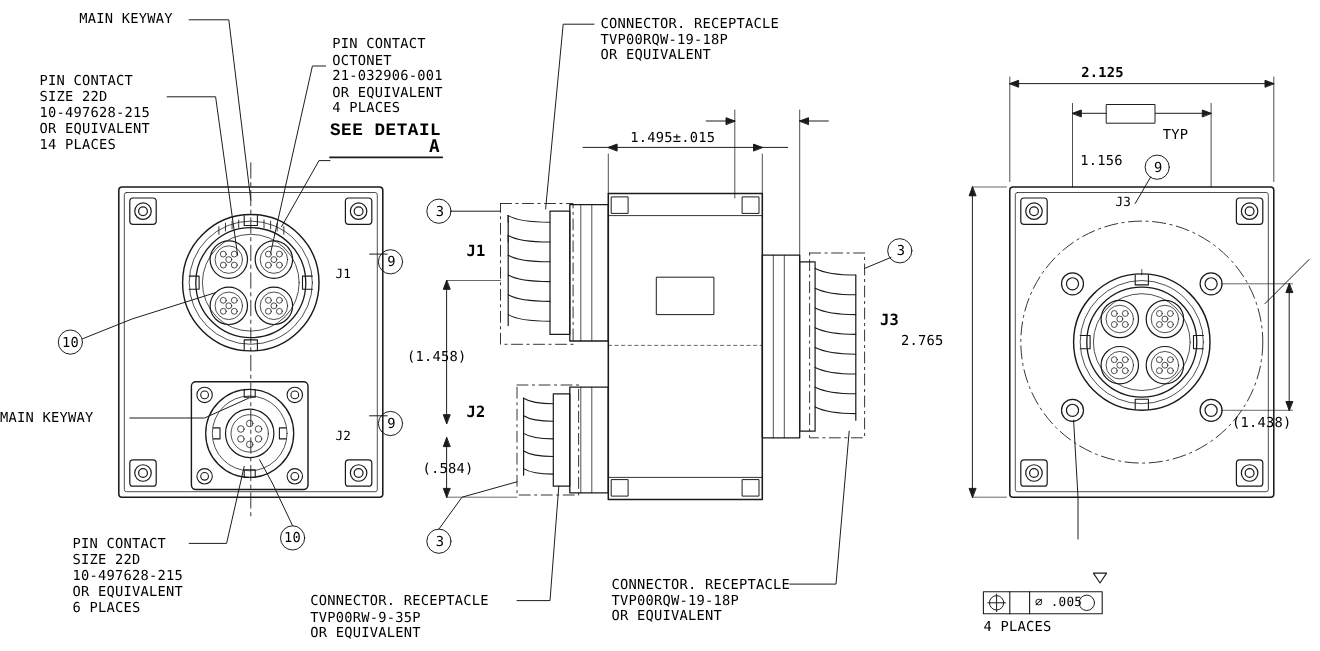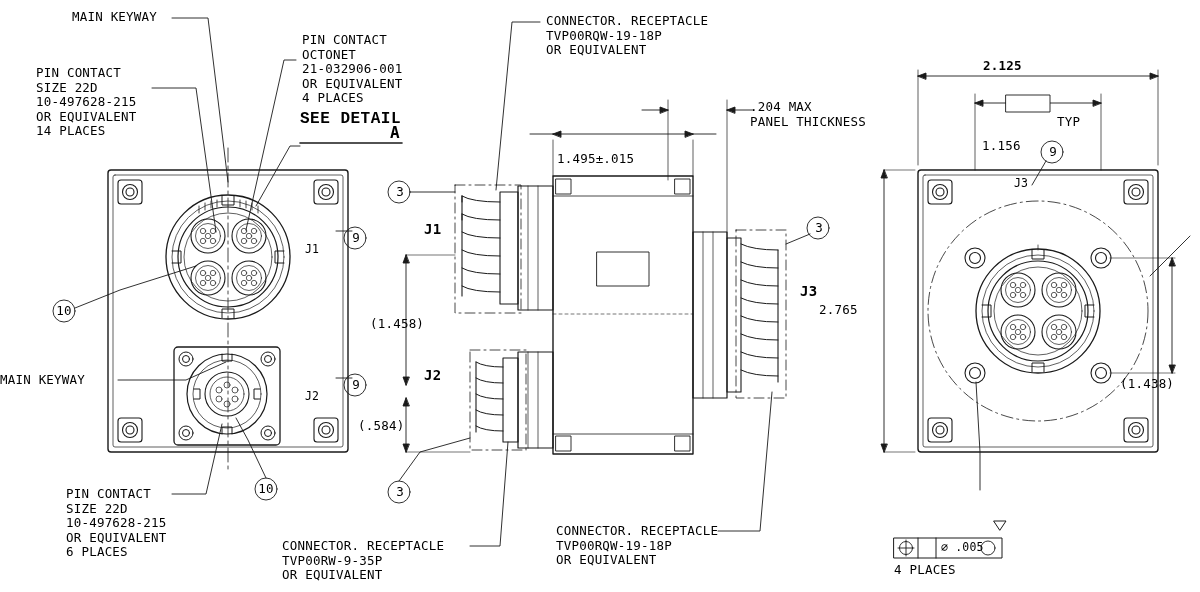--- a/index.html
+++ b/index.html
@@ -448,49 +448,47 @@
 OR EQUIVALENT
 4 PLACES</div>
 
   <div class="txt big" style="left:300px; top:112px;font-family:Liberation Mono, monospace;">SEE DETAIL</div>
   <div class="txt big" style="left:390px; top:126px;">A</div>
 
   <div class="txt" style="left:546px; top:14px;">CONNECTOR. RECEPTACLE
 TVP00RQW-19-18P
 OR EQUIVALENT</div>
 
-  <div class="txt" style="left:750px; top:100px;">.204 MAX
-PANEL THICKNESS</div>
 
   <div class="txt" style="left:0px; top:373px;">MAIN KEYWAY</div>
 
   <div class="txt" style="left:66px; top:487px;">PIN CONTACT
 SIZE 22D
 10-497628-215
 OR EQUIVALENT
 6 PLACES</div>
 
   <div class="txt" style="left:282px; top:539px;">CONNECTOR. RECEPTACLE
 TVP00RW-9-35P
 OR EQUIVALENT</div>
 
   <div class="txt" style="left:556px; top:524px;">CONNECTOR. RECEPTACLE
 TVP00RQW-19-18P
 OR EQUIVALENT</div>
 
   <div class="txt" style="left:894px; top:563px;">4 PLACES</div>
 
-  <div class="txt" style="left:557px; top:118px;margin-top:34px;">1.495±.015</div>
+  <div class="txt" style="left:573px; top:118px;">1.495±.015</div>
   <div class="txt" style="left:983px; top:59px;font-weight:bold;">2.125</div>
   <div class="txt" style="left:982px; top:95px;margin-top:44px;">1.156</div>
   <div class="txt" style="left:1013px; top:115px;margin-left:44px;">TYP</div>
   <div class="txt" style="left:792px; top:303px;margin-left:27px;">2.765</div>
   <div class="txt" style="left:1076px; top:377px;margin-left:44px;">(1.438)</div>
   <div class="txt" style="left:370px; top:317px;">(1.458)</div>
-  <div class="txt" style="left:358px; top:419px;">(.584)</div>
+  <div class="txt" style="left:384px; top:419px;">(.584)</div>
   <div class="txt sm" style="left:941px; top:541px;">⌀ .005</div>
 
   <div class="txt mid" style="left:424px; top:222px;">J1</div>
   <div class="txt mid" style="left:424px; top:368px;">J2</div>
   <div class="txt mid" style="left:800px; top:284px;">J3</div>
   <div class="txt sm" style="left:305px; top:243px;">J1</div>
   <div class="txt sm" style="left:305px; top:390px;">J2</div>
   <div class="txt sm" style="left:1014px; top:177px;">J3</div>
 
   <div class="txt ctr" style="left:53px; top:304px; width:22px;">10</div>

